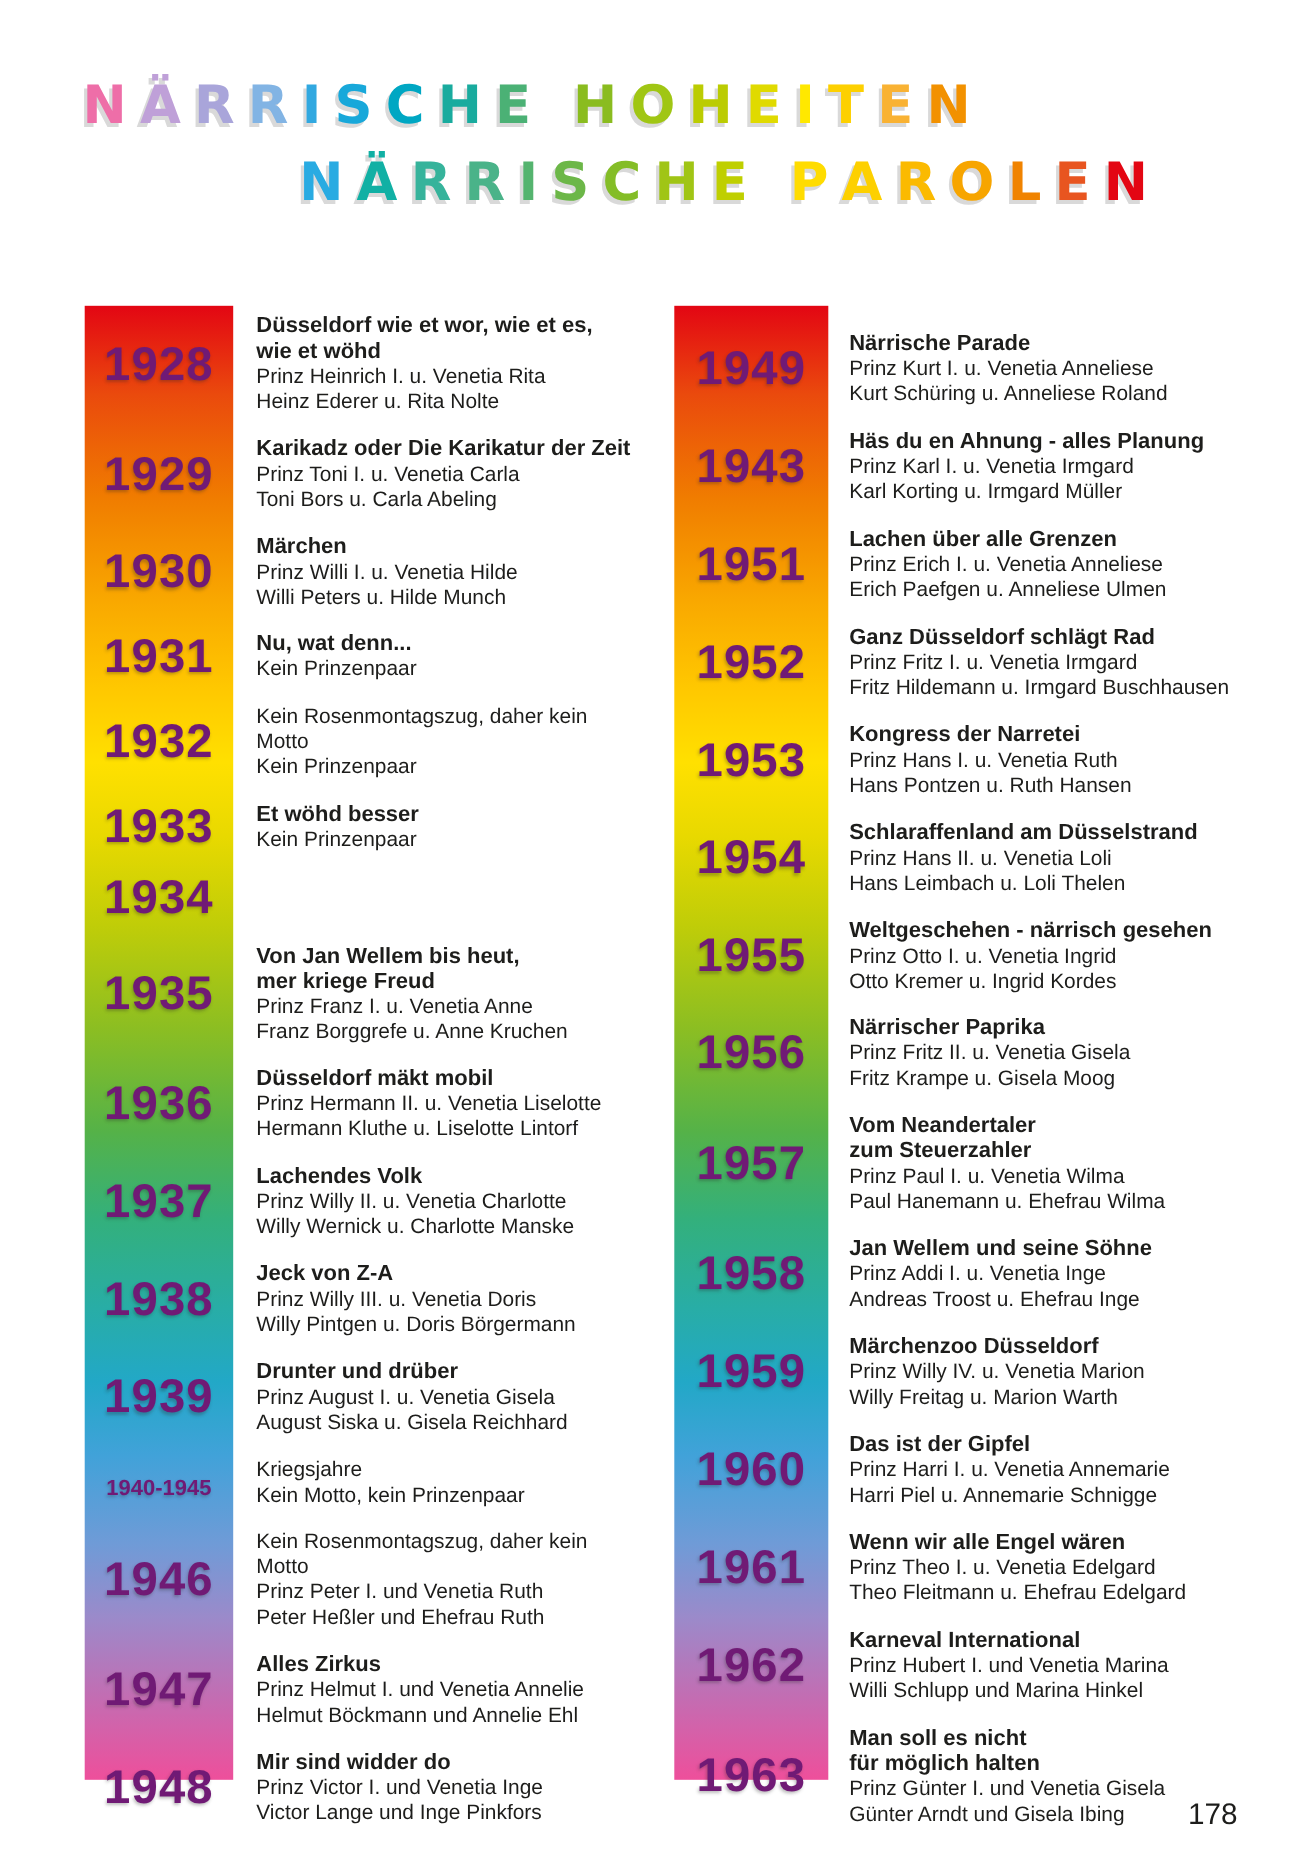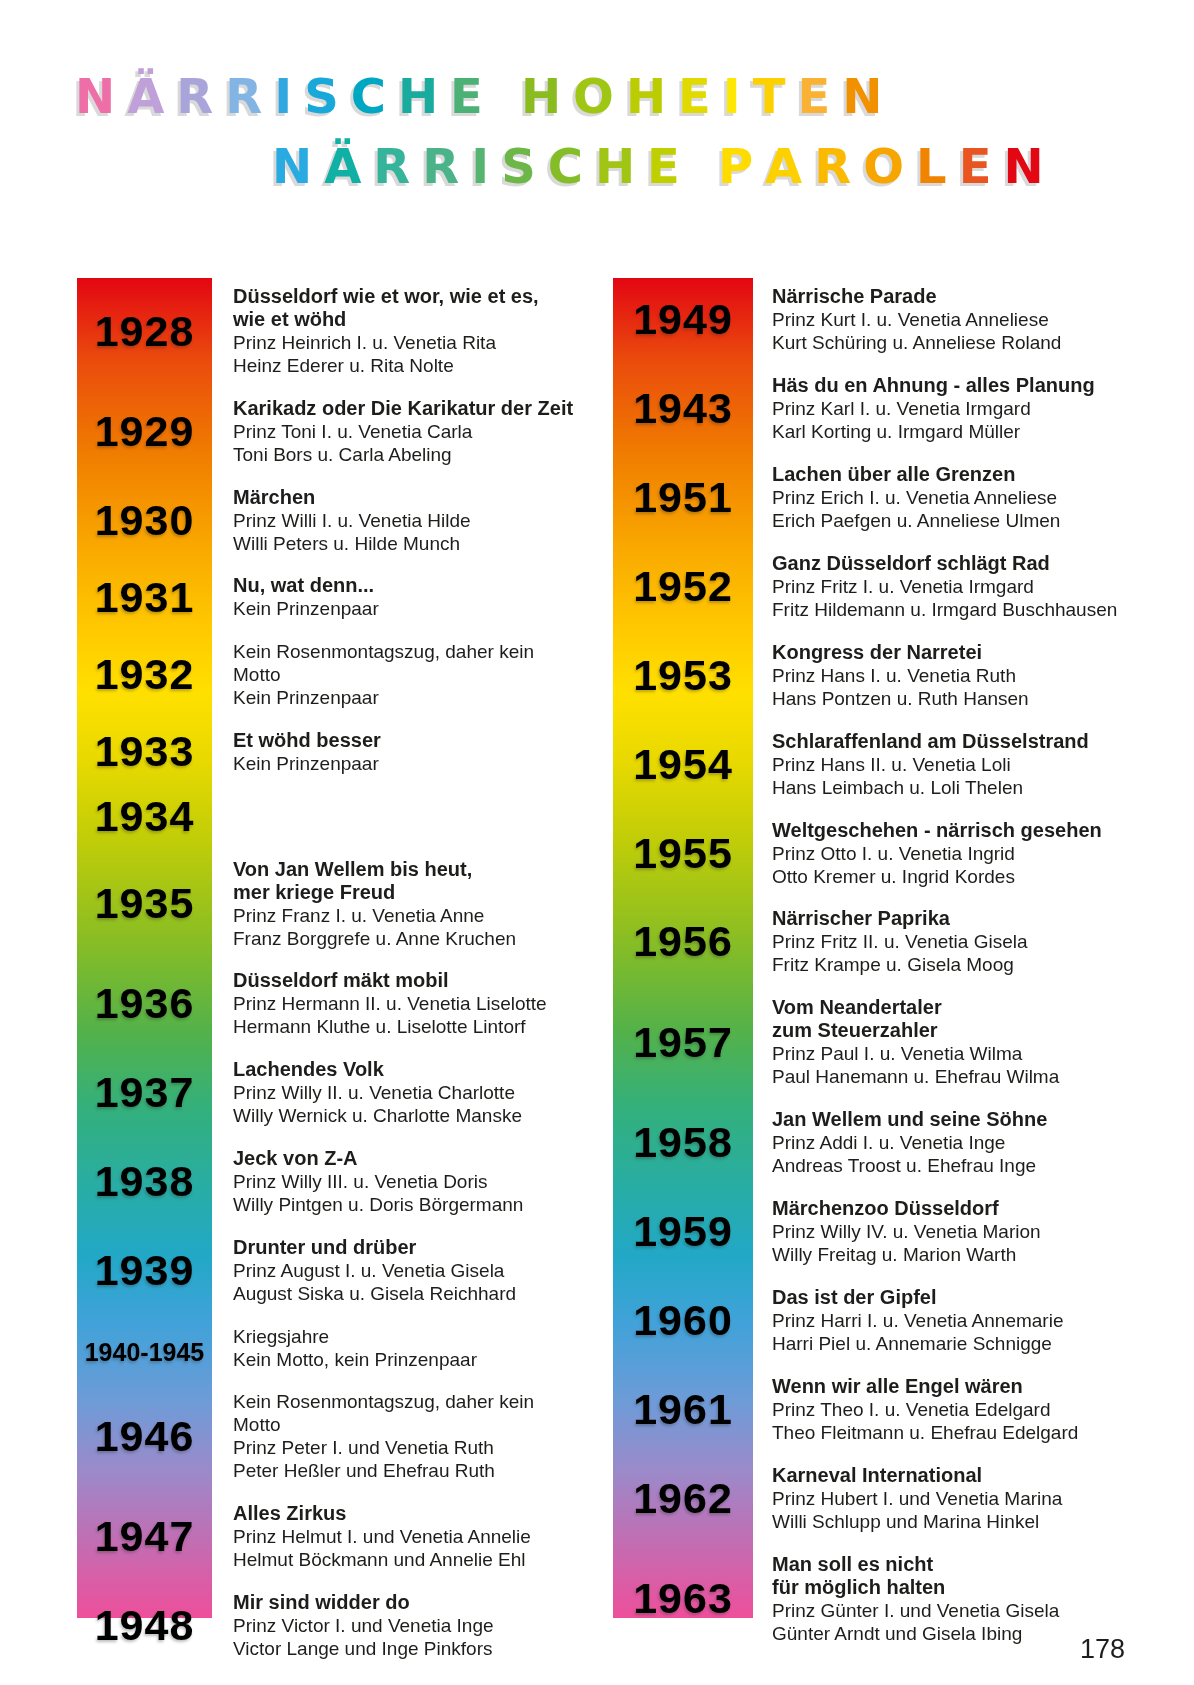--- a/index.html
+++ b/index.html
@@ -44,29 +44,29 @@
       #6f9bd7 84%,
       #9b8aca 89%,
       #c06fb4 94%,
       #ee4f9b 100%);
   }
   .entries{
     position:relative;display:flex;flex-direction:column;
     justify-content:space-between;padding-top:7px;box-sizing:border-box;
   }
   #col-left .entries{height:1382px;}
-  #col-right .entries{height:1367px;}
+  #col-right .entries{height:1367px;margin-top:16px;}
   .entry{display:flex;align-items:center;}
   .year{
     width:var(--barw);flex:0 0 var(--barw);
-    text-align:center;color:#000000;font-weight:bold;font-size:43px;
+    text-align:center;color:#701a75;font-weight:bold;font-size:43px;
     letter-spacing:1px;line-height:1;
     text-shadow:-1px 2px 3px rgba(40,40,40,0.30);
   }
-  .year.year-small{font-size:25px;letter-spacing:0;margin-top:10px;}
+  .year.year-small{font-size:20px;letter-spacing:0;margin-top:10px;}
   .entry-text{padding-left:var(--gap);}
   .motto{font-weight:bold;font-size:20px;line-height:23px;}
   .line{font-size:19px;line-height:23px;}
 
   
   .pagenum{position:absolute;left:1080px;top:1634px;font-size:27px;color:#1d1d1b;}
 </style>
 </head>
 <body>
 

